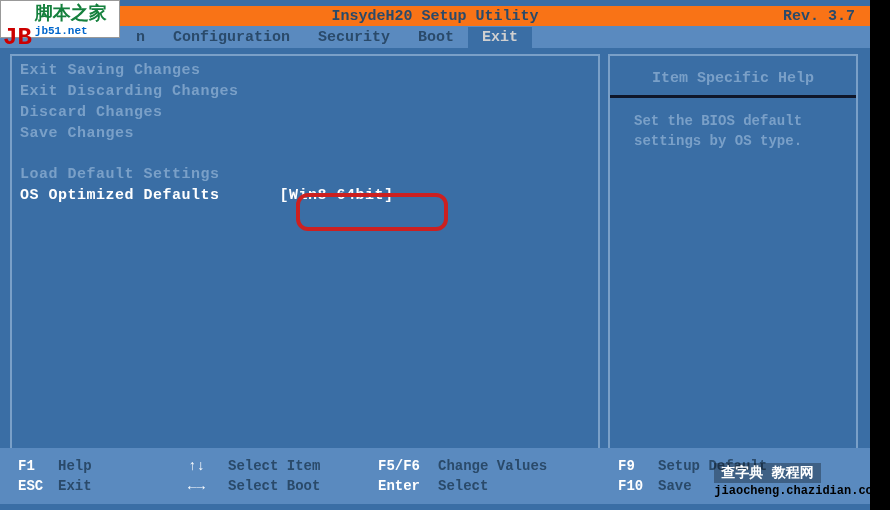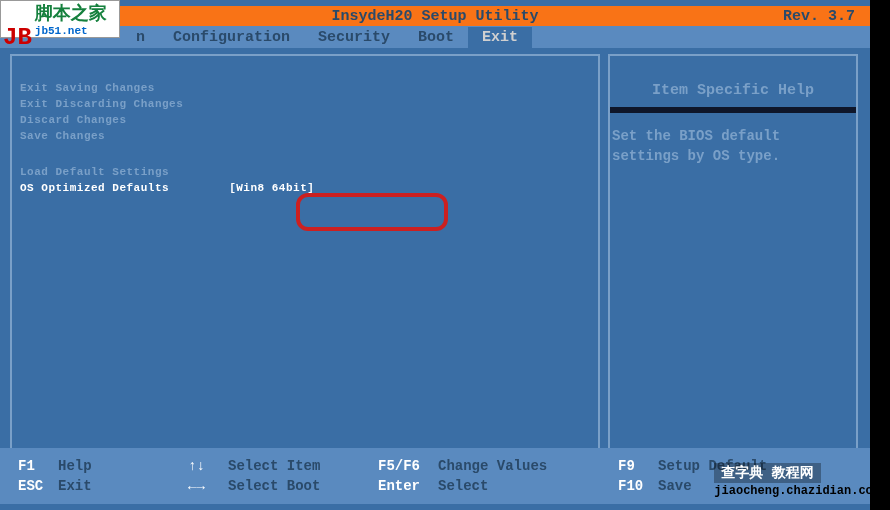--- a/index.html
+++ b/index.html
@@ -117,22 +117,22 @@
       padding: 2px 14px;
     }
     .main-panel {
       position: absolute;
       top: 54px;
       left: 10px;
       width: 590px;
       height: 400px;
       border: 2px solid #7aa0c8;
       background: #3a6ea5;
-      padding: 24px 8px;
-      font-size: 11px;
+      padding: 4px 8px;
+      font-size: 15px;
     }
     .menu-option {
       color: #7aa0c8;
       padding: 2px 0;
       letter-spacing: 0.5px;
     }
     .menu-option.selected {
       color: #fff;
     }
     .option-row {
@@ -164,27 +164,26 @@
       width: 250px;
       height: 400px;
       border: 2px solid #7aa0c8;
       background: #3a6ea5;
     }
     .help-title {
       text-align: center;
       color: #7aa0c8;
       font-size: 15px;
       padding: 14px 0 8px;
-      border-bottom: 6px solid #0f172a;
-      margin-top: 12px;
+      border-bottom: 3px solid #0f172a;
     }
     .help-text {
       color: #7aa0c8;
       font-size: 14px;
-      padding: 14px 2px;
+      padding: 14px 24px;
       line-height: 1.4;
     }
     .footer-bar {
       position: absolute;
       bottom: 6px;
       left: 0;
       width: 100%;
       height: 56px;
       background: #5a8abf;
       display: flex;

